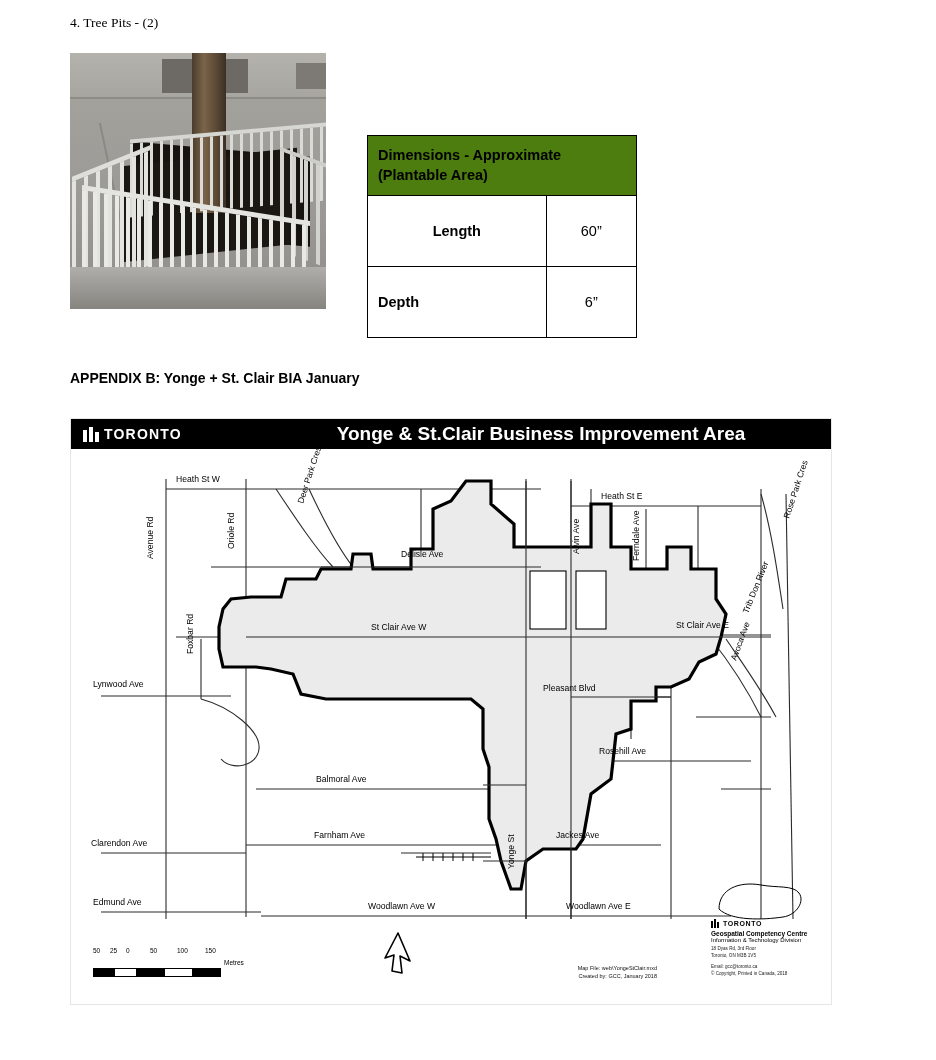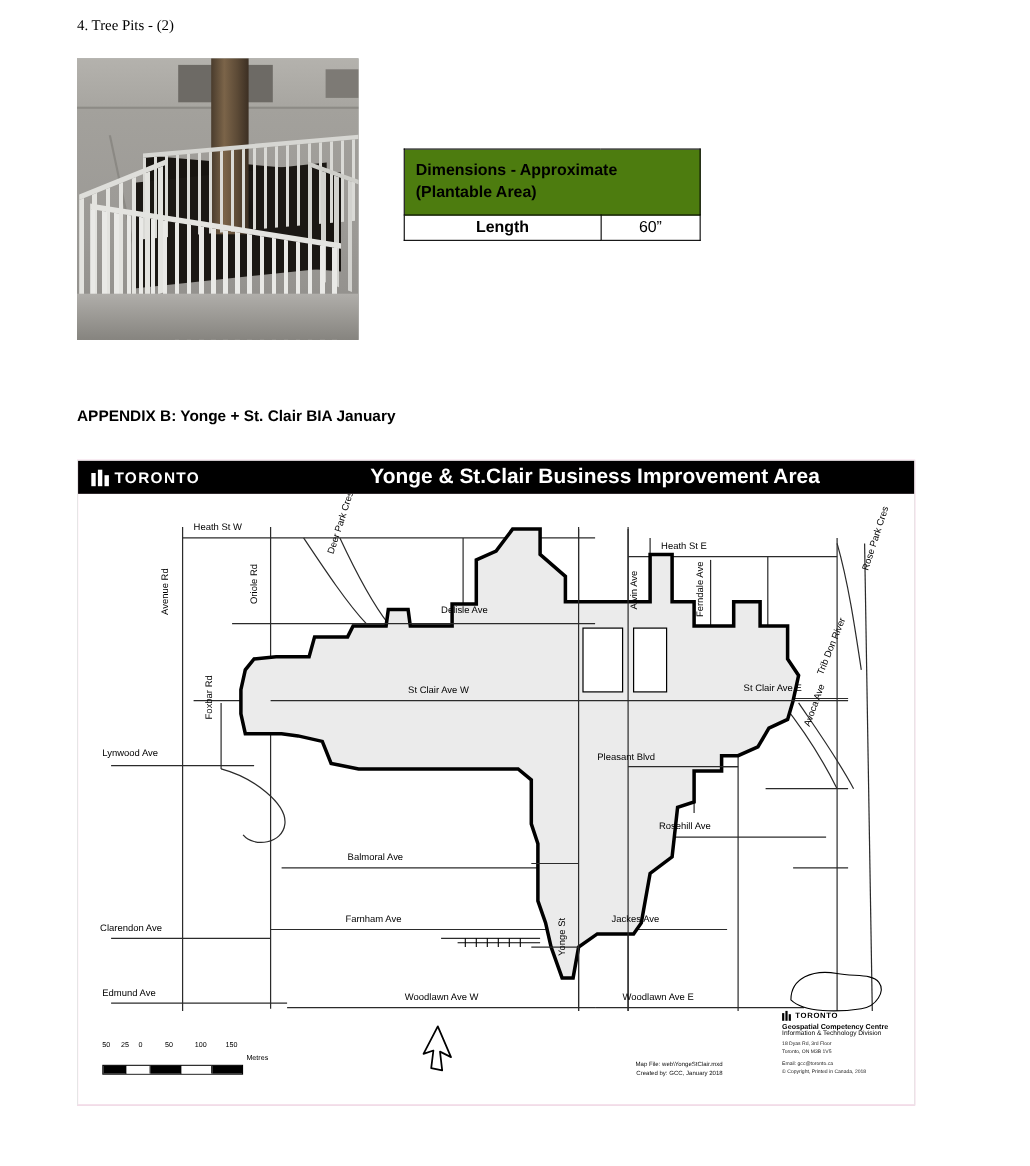--- a/index.html
+++ b/index.html
@@ -125,21 +125,21 @@
   .dim-table {
     position: absolute;
     left: 367px;
     top: 135px;
     width: 270px;
     border-collapse: collapse;
     font-size: 14.5px;
   }
   .dim-table td {
     border: 1px solid #000;
-    padding: 0 10px;
+    padding: 24px 10px;
     height: 22px;
   }
   .dim-table .hdr {
     background: #4d7c0f;
     font-weight: bold;
     font-size: 14.5px;
     line-height: 1.35;
     padding: 10px 10px;
   }
   .dim-table .lbl-center {
@@ -166,21 +166,21 @@
     font-weight: bold;
   }
 
   
   .map-figure {
     position: absolute;
     left: 70px;
     top: 418px;
     width: 760px;
     height: 585px;
-    background: #f9a8d4;
+    background: #f97316;
     border: 1px solid #e6e6e6;
   }
   .map-titlebar {
     position: absolute;
     left: 0; top: 0; width: 760px; height: 30px;
     background: #000;
   }
   .toronto-logo {
     position: absolute;
     left: 12px; top: 4px;
@@ -275,20 +275,24 @@
 </div>
 
 <table class="dim-table">
   <tbody>
       <tr>
     <td class="hdr" colspan="2">Dimensions - Approximate (Plantable Area)</td>
   </tr>
   <tr>
     <td class="lbl-center">Length</td>
     <td class="val">60”</td>
+  </tr>
+  <tr>
+    <td class="lbl-left">Depth</td>
+    <td class="val">6”</td>
   </tr>
 </tbody>
   </table>
 
 <div class="appendix-heading">APPENDIX B: Yonge + St. Clair BIA January</div>
 
 <div class="map-figure">
 
   <div class="map-titlebar">
     <div class="toronto-logo">

